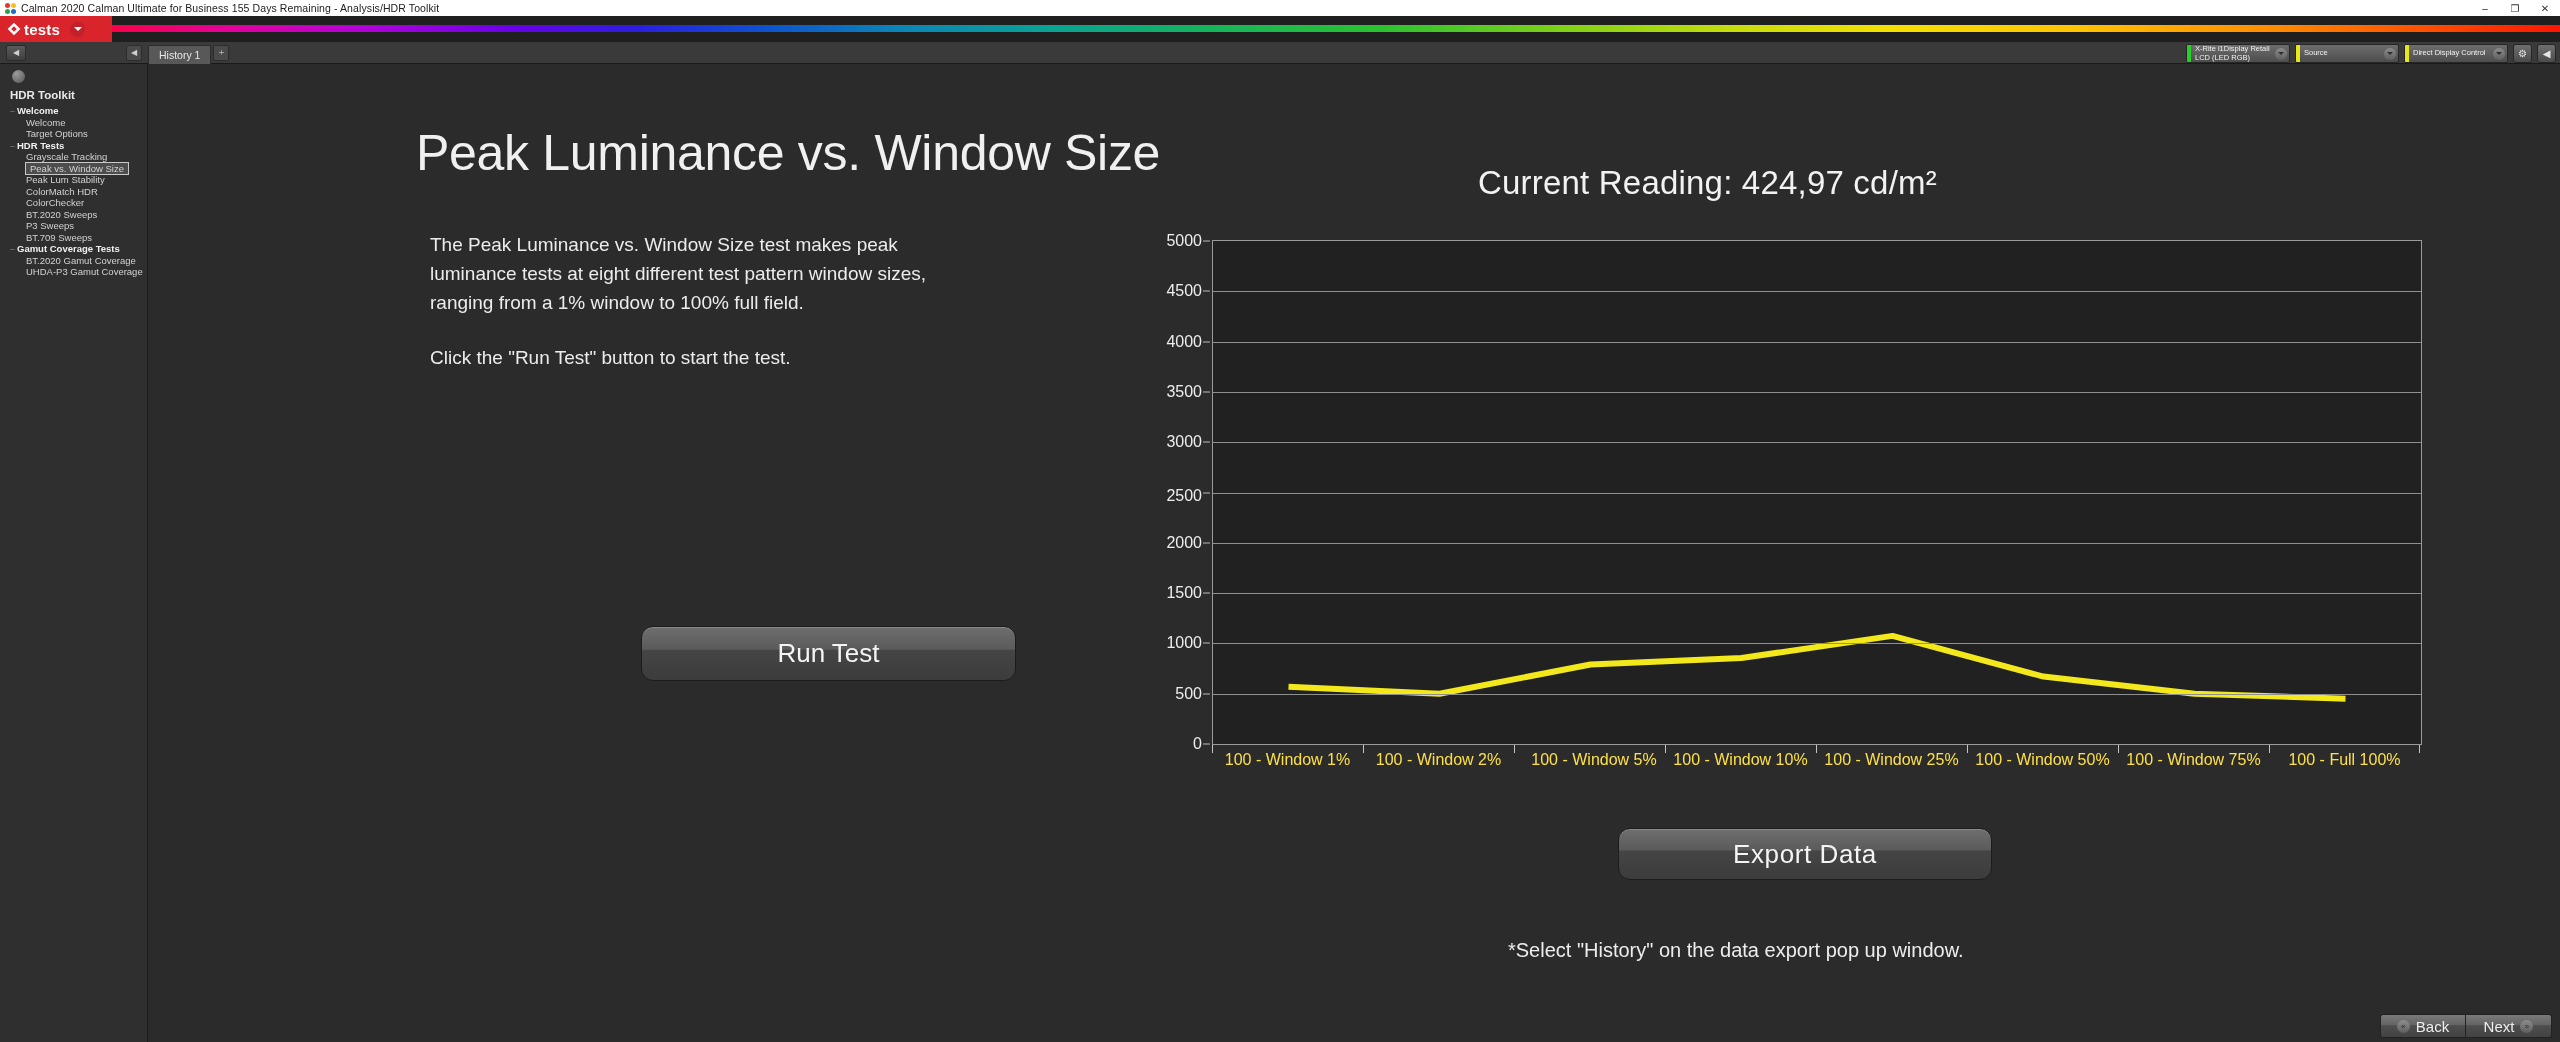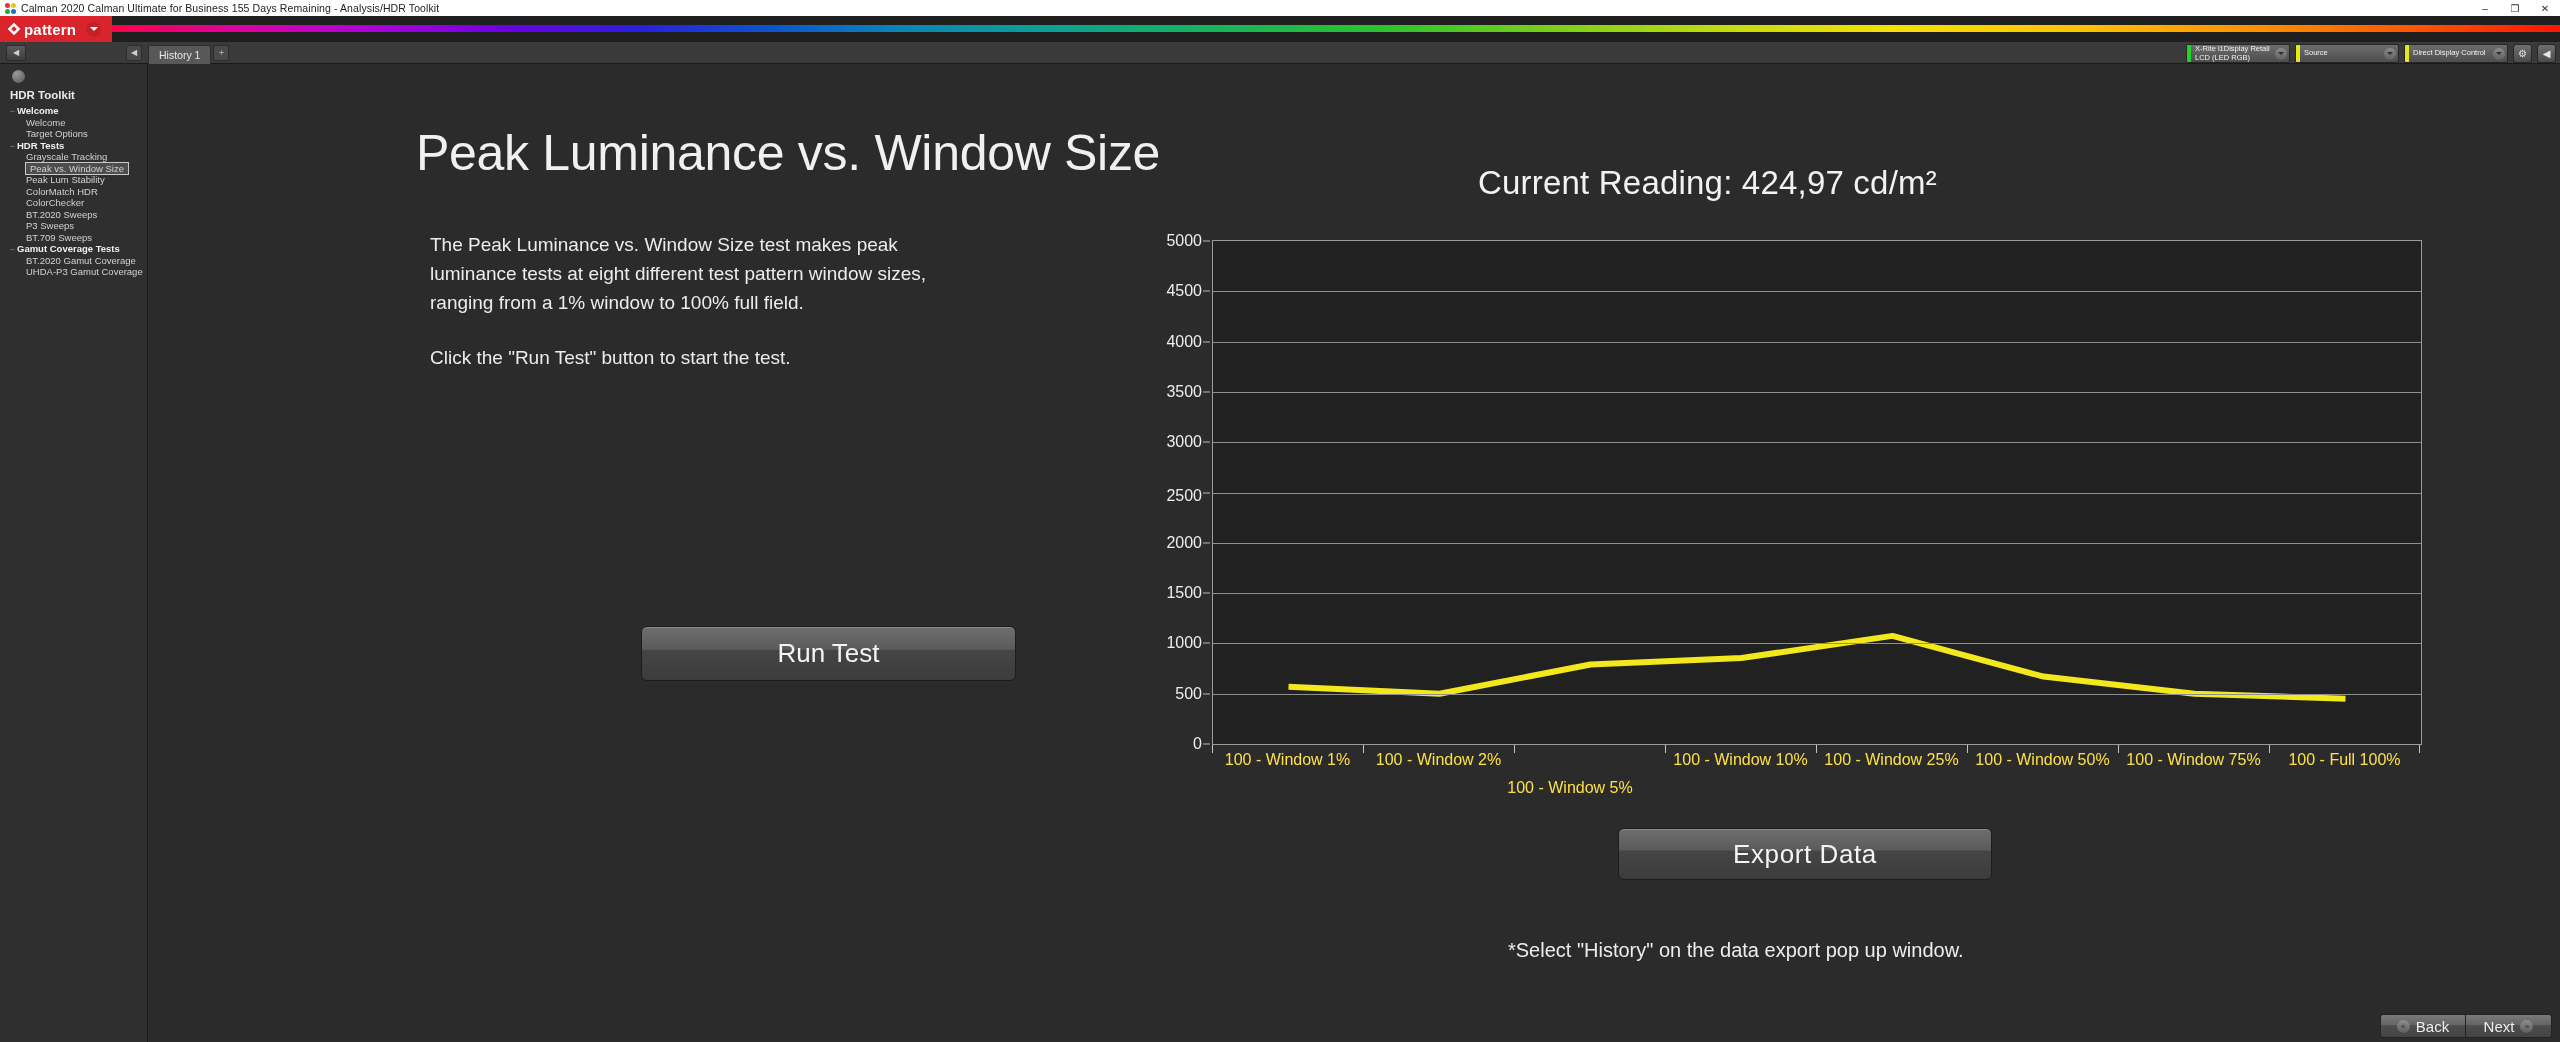--- a/index.html
+++ b/index.html
@@ -234,21 +234,21 @@
     position:absolute; top: 6px; transform: translateX(-50%);
     color:#fde047; font-size: 16px; white-space:nowrap;
   }
   .series { position:absolute; left:0; top:0; width:100%; height:100%; }
 
   
   .btn3d {
     background: linear-gradient(#6e6e6e 0%, #5b5b5b 42%, #454545 44%, #3c3c3c 100%);
     border: 1px solid #1c1c1c;
     box-shadow: inset 0 1px 0 rgba(255,255,255,.20);
-    border-radius: 6px;
+    border-radius: 12px;
     color:#f4f4f4;
     display:flex; align-items:center; justify-content:center;
   }
   .run-test {
     position:absolute; left: 493px; top: 562px;
     width: 375px; height: 55px; font-size: 26px;
   }
   .export-data {
     position:absolute; left: 1470px; top: 764px;
     width: 374px; height: 52px; font-size: 26px; letter-spacing:.6px;
@@ -296,21 +296,21 @@
   </span>
 </div>
 
 <div class="brandbar">
   <div class="rainbow"></div>
   <div class="logo">
     <span class="diamond">
         <span></span>
         <span class="inner"></span>
       </span>
-    <span class="word">pattern</span>
+    <span class="word">tests</span>
     <span class="caret"></span>
   </div>
 </div>
 
 <div class="tabstrip">
   <div class="tab-left-btn">◀</div>
   <div class="tab-collapse">◀</div>
   <div class="tabs">
     <div class="tab">History 1</div>
     <div class="tab-add">＋</div>
@@ -442,21 +442,21 @@
           <div class="gridline" style="top: 201.2px;"></div>
           <div class="gridline" style="top: 150.9px;"></div>
           <div class="gridline" style="top: 100.6px;"></div>
           <div class="gridline" style="top: 50.3px;"></div>
         </div>
       <div class="xticks" id="xticks">
           <div class="xlabel" style="left: 75.5px;">100 - Window  1%</div>
           <div class="xtick-sep" style="left: 0px;"></div>
           <div class="xlabel" style="left: 226.5px;">100 - Window  2%</div>
           <div class="xtick-sep" style="left: 151px;"></div>
-          <div class="xlabel" style="left: 358px; margin-top: 28px;">100 - Window  5%</div>
+          <div class="xlabel" style="left: 382px;">100 - Window  5%</div>
           <div class="xtick-sep" style="left: 302px;"></div>
           <div class="xlabel" style="left: 528.5px;">100 - Window 10%</div>
           <div class="xtick-sep" style="left: 453px;"></div>
           <div class="xlabel" style="left: 679.5px;">100 - Window 25%</div>
           <div class="xtick-sep" style="left: 604px;"></div>
           <div class="xlabel" style="left: 830.5px;">100 - Window 50%</div>
           <div class="xtick-sep" style="left: 755px;"></div>
           <div class="xlabel" style="left: 981.5px;">100 - Window 75%</div>
           <div class="xtick-sep" style="left: 906px;"></div>
           <div class="xlabel" style="left: 1132.5px;">100 - Full  100%</div>

